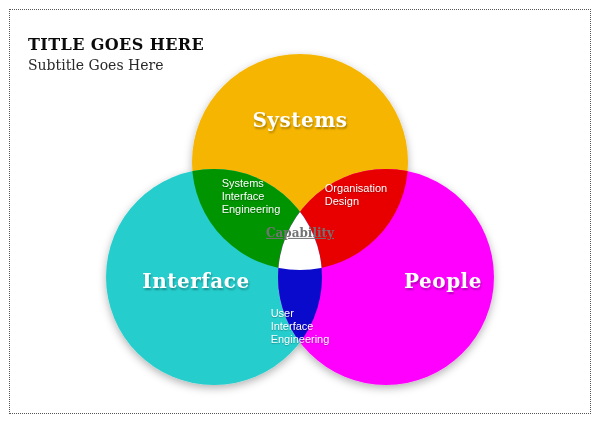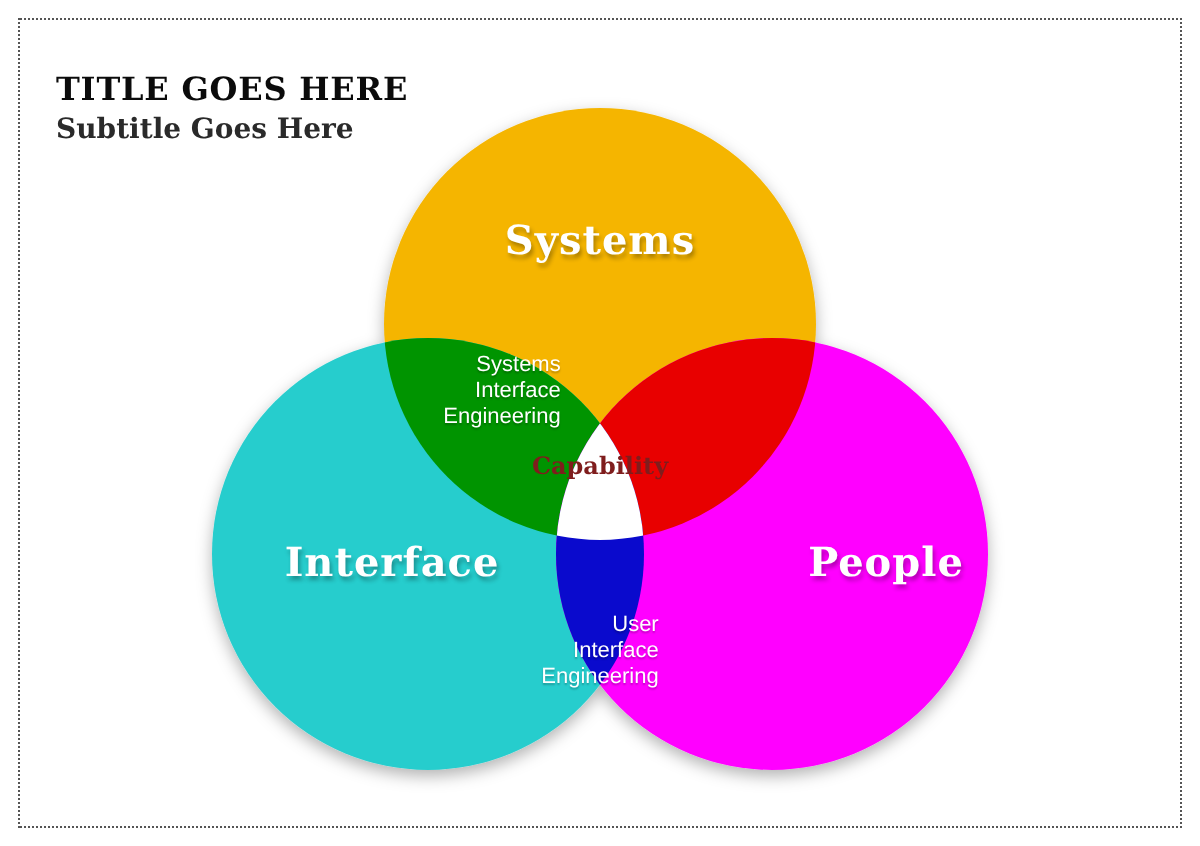--- a/index.html
+++ b/index.html
@@ -30,39 +30,39 @@
   .title {
     font-family: "DejaVu Serif", serif;
     font-weight: 700;
     font-size: 16px;
     letter-spacing: 0.4px;
     color: #0b0b0b;
     line-height: 1.15;
   }
   .subtitle {
     font-family: "DejaVu Serif", serif;
-    font-weight: 700;
+    font-weight: 400;
     font-size: 14px;
     color: #2a2a2a;
     line-height: 1.3;
     margin-top: 2px;
   }
   .venn {
     position: absolute;
     inset: 0;
   }
   .venn svg {
     position: absolute;
     left: 0;
     top: 0;
   }
   .lbl {
     position: absolute;
     transform: translate(-50%, -50%);
-    text-align: right;
+    text-align: left;
     white-space: pre-line;
     pointer-events: none;
   }
   .circle-label {
     font-family: "DejaVu Serif", serif;
     font-weight: 700;
     font-size: 20px;
     color: #ffffff;
     letter-spacing: 0.5px;
     text-shadow: 1px 2px 2px rgba(0,0,0,0.30);
@@ -72,22 +72,23 @@
     font-weight: 400;
     font-size: 11px;
     line-height: 1.18;
     color: #ffffff;
     text-shadow: 0 1px 1px rgba(0,0,0,0.25);
   }
   .center-label {
     font-family: "DejaVu Serif", serif;
     font-weight: 700;
     font-size: 12px;
-    color: #7f1d1d;
+    color: #737373;
     text-shadow: none;
+    text-decoration: underline;
   }
 </style>
 </head>
 <body>
 
 <div class="page">
   <div class="frame"></div>
 
   <div class="header">
     <div class="title">TITLE GOES HERE</div>
@@ -130,18 +131,20 @@
       </g>
     </svg>
 
     <div class="lbl circle-label" style="left:300px; top:120px;">Systems</div>
     <div class="lbl circle-label" style="left:196px; top:281px;">Interface</div>
     <div class="lbl circle-label" style="left:409px; top:281px;margin-left:34px;">People</div>
 
     <div class="lbl overlap-label" style="left:251px; top:196px;">Systems
 Interface
 Engineering</div>
+    <div class="lbl overlap-label" style="left:356px; top:195px;">Organisation
+Design</div>
     <div class="lbl overlap-label" style="left:300px; top:291px;margin-top:35px;">User
 Interface
 Engineering</div>
     <div class="lbl overlap-label center-label" style="left:300px; top:233px;">Capability</div>
   </div>
 </div>
 
 </body></html>

